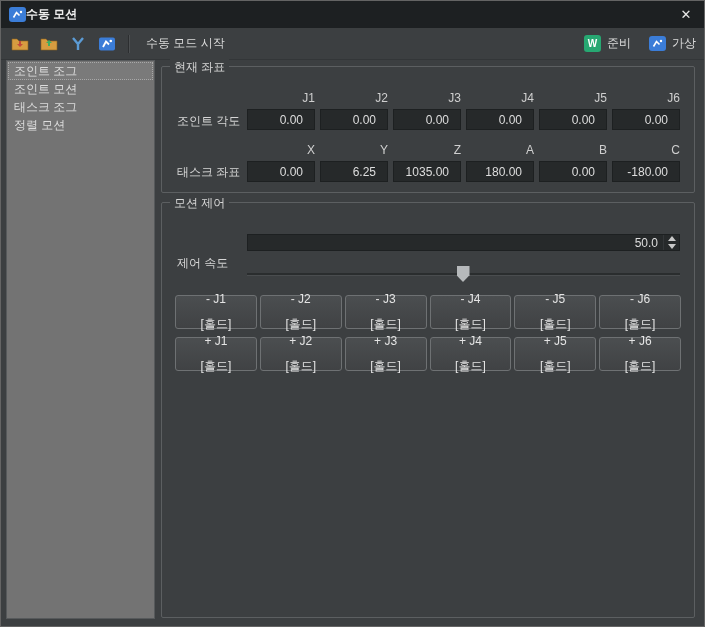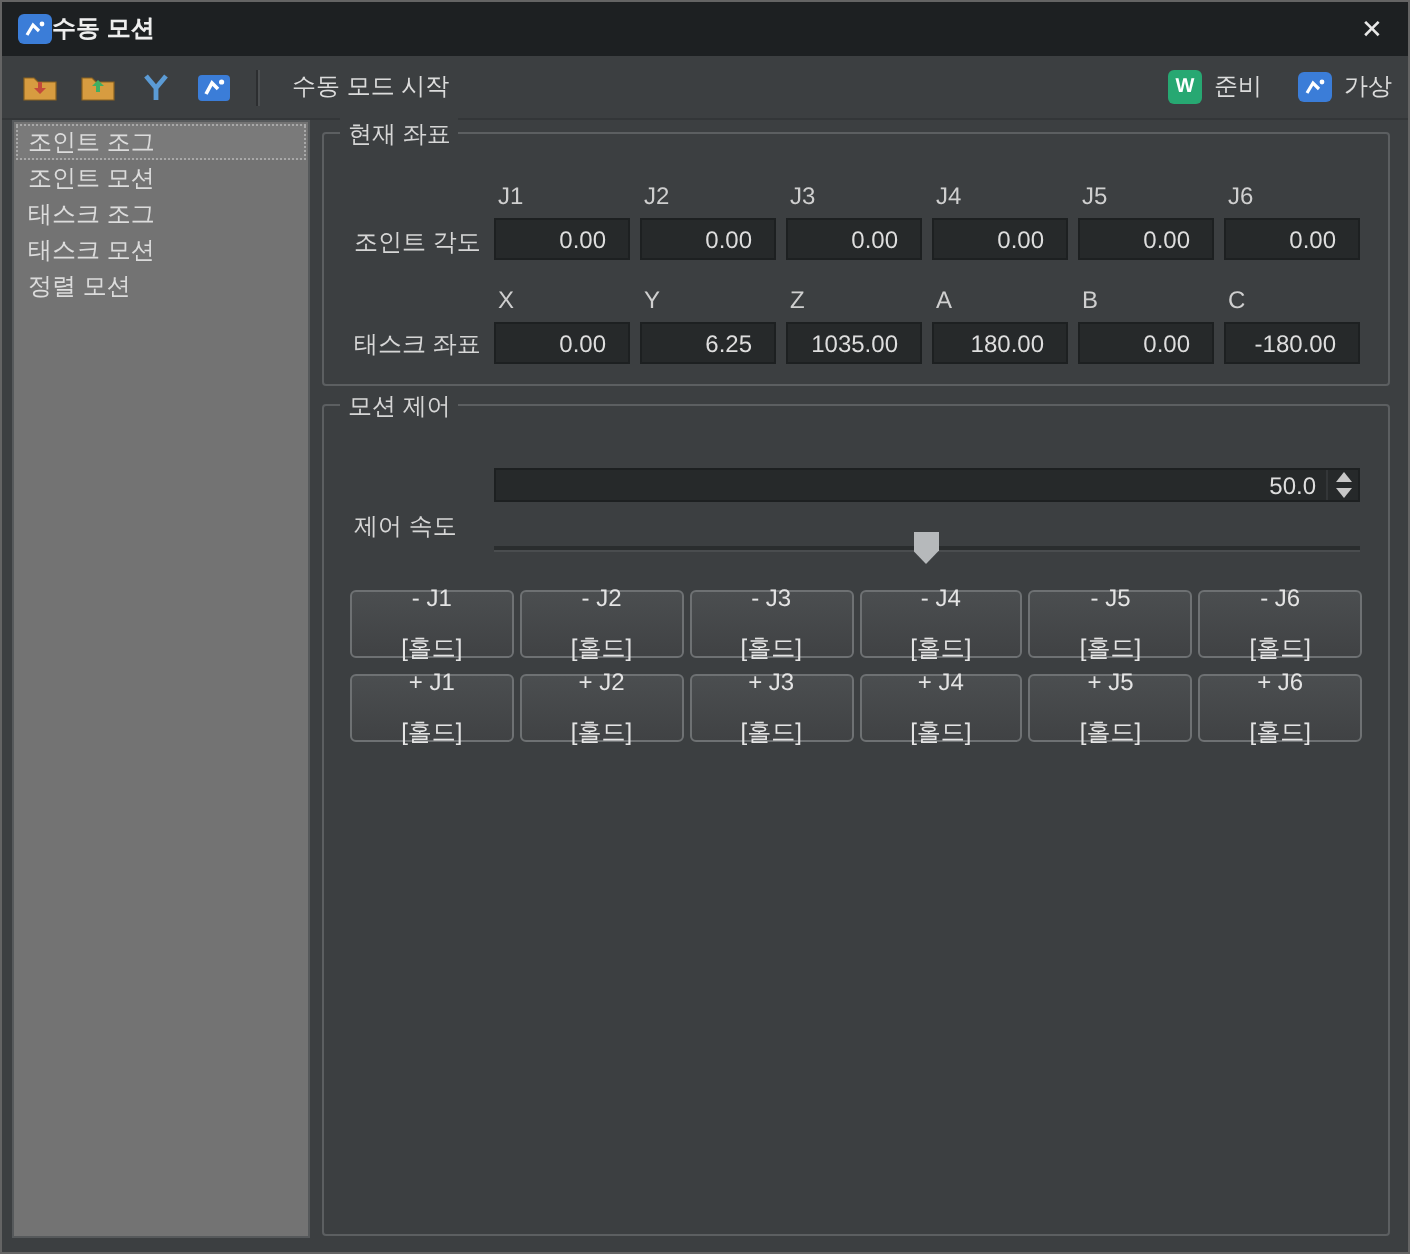--- a/index.html
+++ b/index.html
@@ -52,21 +52,21 @@
   
   .group { position:absolute; border:1px solid #5c5f61; border-radius:2px; }
   .group-title {
     position:absolute; top:-8px; left:8px; background:#3c3f41;
     padding:0 4px; font-size:12px; color:#d6d6d6;
   }
   #group-coords { left:160px; top:65px; width:534px; height:127px; }
   #group-motion { left:160px; top:201px; width:534px; height:416px; }
   .row-label { position:absolute; left:15px; font-size:12px; color:#d6d6d6; white-space:nowrap; }
   
-  .field-row { position:absolute; left:85px; width:433px; display:flex; gap:5px; }
+  .field-row { position:absolute; left:85px; width:433px; display:flex; gap:5px;text-align:right; }
   .fcol { flex:1; min-width:0; }
   .fheader { font-size:12px; color:#cfcfcf; height:15px; margin-bottom:3px; padding-left:2px; }
   .fvalue {
     height:21px; background:#26292a; border:1px solid #1d2021;
     display:flex; align-items:center; justify-content:flex-end;
     padding:0 11px; font-size:12px; color:#dedede; white-space:nowrap;
   }
   
   .speed-box {
     position:absolute; left:85px; top:31px; width:433px; height:17px;
@@ -153,21 +153,20 @@
           </svg>
       </span>
       <span>가상</span>
     </span>
   </div>
 
   <div class="sidebar">
     <div class="side-item selected">조인트 조그</div>
     <div class="side-item">조인트 모션</div>
     <div class="side-item">태스크 조그</div>
-    <div class="side-item">태스크 모션</div>
     <div class="side-item">정렬 모션</div>
   </div>
 
   <div class="group" id="group-coords">
     <span class="group-title">현재 좌표</span>
 
     <span class="row-label" style="top:46px;">조인트 각도</span>
     <div class="field-row" style="top:24px;">
       <div class="fcol">
         <div class="fheader">J1</div>

